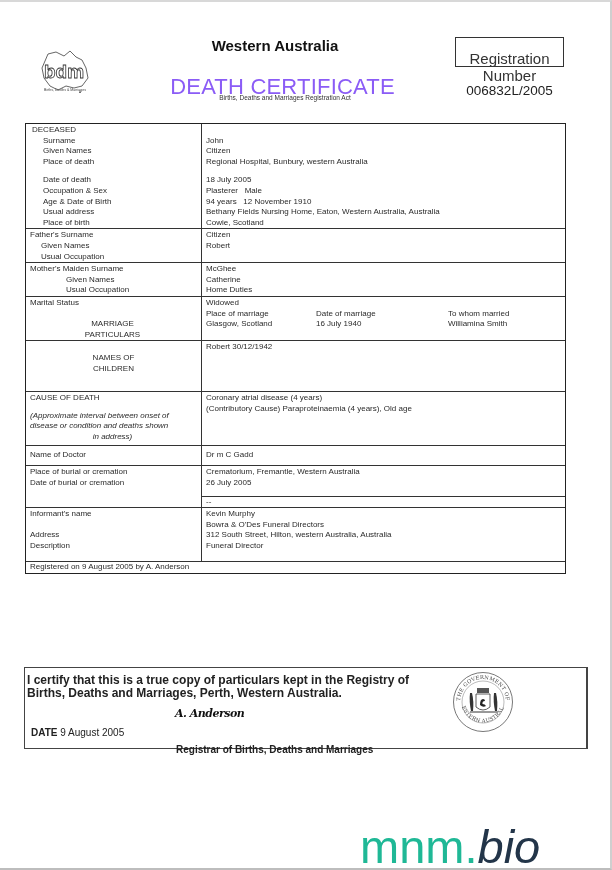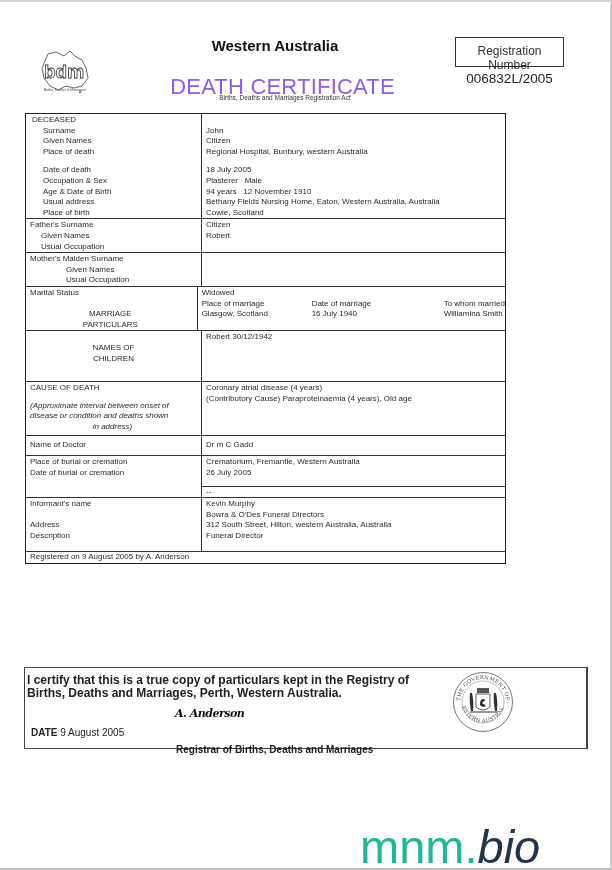--- a/index.html
+++ b/index.html
@@ -34,26 +34,26 @@
     font-size: 22px; color: #8b5cf6; text-align: center; letter-spacing: 0.2px;
   }
   .act-line {
     position: absolute; left: 205px; top: 94px; width: 160px;
     font-size: 6.5px; color: #333; text-align: center;
   }
   .reg-box {
     position: absolute; left: 455px; top: 37px; width: 109px; height: 30px;
     border: 1px solid #333; text-align: center;
   }
-  .reg-label { font-size: 12px; color: #333; display: block; margin-top: 6px; }
+  .reg-label { font-size: 15px; color: #333; display: block; margin-top: 12px; }
   .reg-number { font-size: 13.5px; color: #222; display: block; line-height: 14px; }
 
   
   .cert-table {
-    position: absolute; left: 25px; top: 113px; width: 481px;
+    position: absolute; left: 25px; top: 123px; width: 541px;
     border: 1px solid #222;
   }
   .row { display: flex; border-bottom: 1px solid #333; }
   .row.last { border-bottom: none; }
   .lcol { width: 176px; border-right: 1px solid #333; padding: 1px 0 0 6px; }
   .rcol { flex: 1; padding: 1px 0 0 4px; }
   .t { font-size: 8px; line-height: 10.6px; color: #2a2a2a; white-space: nowrap; }
   .ind1 { padding-left: 11px; }
   .ind2 { padding-left: 36px; }
   .center { text-align: center; padding-right: 6px; }
@@ -155,20 +155,25 @@
       <div class="t">Citizen</div>
       <div class="t">Robert</div>
     </div>
   </div>
 
   <div class="row">
     <div class="lcol" style="padding-left:4px">
       <div class="t">Mother's Maiden Surname</div>
       <div class="t ind2">Given Names</div>
       <div class="t ind2">Usual Occupation</div>
+    </div>
+    <div class="rcol">
+      <div class="t">McGhee</div>
+      <div class="t">Catherine</div>
+      <div class="t">Home Duties</div>
     </div>
   </div>
 
   <div class="row" style="height:44px">
     <div class="lcol" style="padding-left:4px">
       <div class="t">Marital Status</div>
       <div class="t">&nbsp;</div>
       <div class="t center">MARRIAGE</div>
       <div class="t center">PARTICULARS</div>
     </div>

